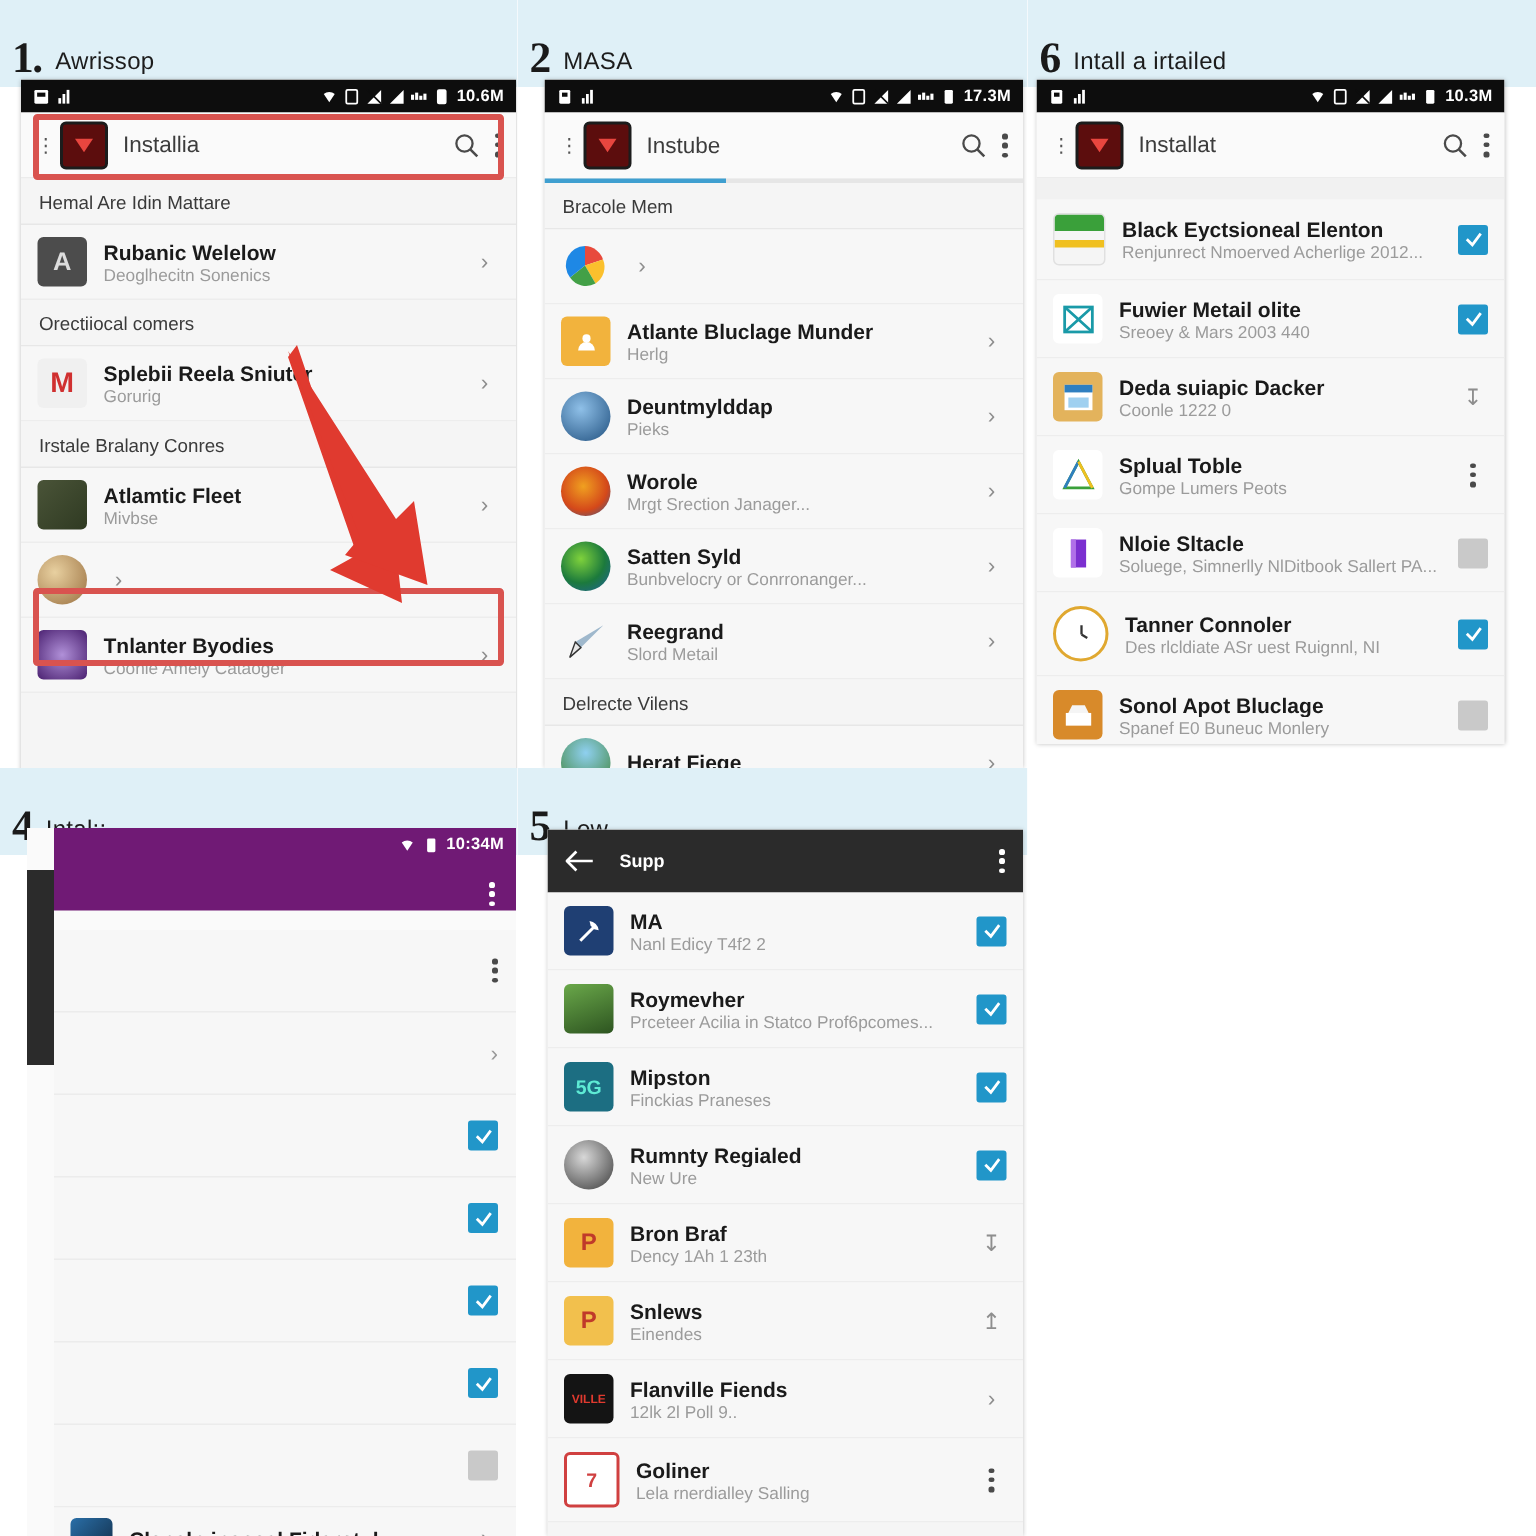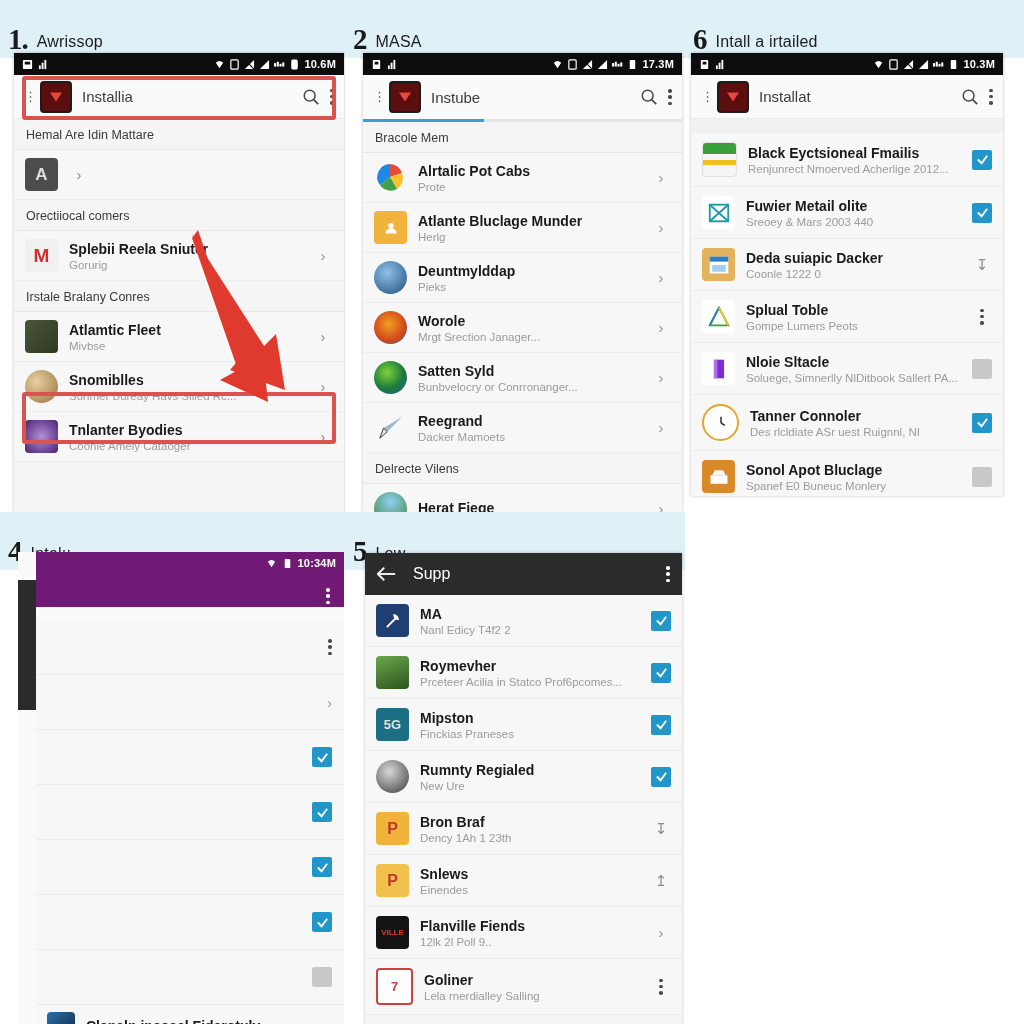--- a/index.html
+++ b/index.html
@@ -86,21 +86,21 @@
   .ic-more i{display:block;width:3.5px;height:3.5px;border-radius:50%;background:#4a4a4a;}
   .ic-more.white i{background:#ffffff;}
   .tabline{height:3px;background:#e6e6e6;}
   .tabline .on{height:3px;width:38%;background:#3f9fd0;}
 
   
   .appbar-dark{
     height:42px;background:#2b2b2b;display:flex;align-items:center;
     padding:0 12px;box-sizing:border-box;gap:16px;
   }
-  .appbar-dark .ttl{color:#fff;font-size:16px;font-weight:400;}
+  .appbar-dark .ttl{color:#fff;font-size:12px;font-weight:700;}
   .ic-back{width:20px;height:18px;flex:none;}
 
   
   .sec{
     font-size:12.5px;color:#3a3a3a;padding:9px 12px 7px 12px;
     background:#f5f5f5;border-bottom:1px solid #e7e7e7;
   }
   .row{
     display:flex;align-items:center;gap:11px;
     padding:8px 11px;background:#f7f7f7;
@@ -191,20 +191,24 @@
         <span class="ic-more">
             <i></i>
             <i></i>
             <i></i>
           </span>
       </div>
 
       <div class="sec">Hemal Are Idin Mattare</div>
       <div class="row">
         <span class="tile" style="background:#4c4c4c;display:flex;align-items:center;justify-content:center;color:#ddd;font-size:17px;font-weight:700;">A</span>
+        <span class="meta">
+          <span class="t1" style="display:block">Rubanic Welelow</span>
+          <span class="t2" style="display:block">Deoglhecitn Sonenics</span>
+        </span>
         <span class="end chev">›</span>
       </div>
       <div class="sec">Orectiiocal comers</div>
       <div class="row">
         <span class="tile" style="background:#f0f0f0;display:flex;align-items:center;justify-content:center;color:#d03030;font-size:19px;font-weight:700;">M</span>
         <span class="meta">
           <span class="t1" style="display:block">Splebii Reela Sniuter</span>
           <span class="t2" style="display:block">Gorurig</span>
         </span>
         <span class="end chev">›</span>
@@ -213,24 +217,20 @@
       <div class="row">
         <span class="tile" style="background:linear-gradient(135deg,#4a5438,#2f3a22);"></span>
         <span class="meta">
           <span class="t1" style="display:block">Atlamtic Fleet</span>
           <span class="t2" style="display:block">Mivbse</span>
         </span>
         <span class="end chev">›</span>
       </div>
       <div class="row">
         <span class="tile circ" style="background:radial-gradient(circle at 35% 35%,#e8d0a0,#9a7040);"></span>
-        <span class="meta">
-          <span class="t1" style="display:block">Snomiblles</span>
-          <span class="t2" style="display:block">Sunmer Bureay Havs Silled Rc...</span>
-        </span>
         <span class="end chev">›</span>
       </div>
       <div class="row">
         <span class="tile" style="background:radial-gradient(circle at 50% 50%,#b090d8,#4a2070);"></span>
         <span class="meta">
           <span class="t1" style="display:block">Tnlanter Byodies</span>
           <span class="t2" style="display:block">Coonle Amely Cataoger</span>
         </span>
         <span class="end chev">›</span>
       </div>
@@ -310,24 +310,20 @@
       <div class="sec">Bracole Mem</div>
       <div class="row">
         <span class="tile">
           <svg viewBox="0 0 33 33" style="width:33px;height:33px">
             <path d="M16 16 L16 3 A13 13 0 0 1 28 12 Z" fill="#e84a3c"></path>
             <path d="M16 16 L28 12 A13 13 0 0 1 23 28 Z" fill="#fbc02d"></path>
             <path d="M16 16 L23 28 A13 13 0 0 1 6 24 Z" fill="#43a047"></path>
             <path d="M16 16 L6 24 A13 13 0 0 1 16 3 Z" fill="#1e88e5"></path>
           </svg>
         </span>
-        <span class="meta">
-          <span class="t1" style="display:block">Alrtalic Pot Cabs</span>
-          <span class="t2" style="display:block">Prote</span>
-        </span>
         <span class="end chev">›</span>
       </div>
       <div class="row">
         <span class="tile" style="background:#f2b33d;display:flex;align-items:center;justify-content:center;">
             <svg viewBox="0 0 20 20" style="width:16px;height:16px">
               <circle cx="10" cy="7" r="3.4" fill="#fff"></circle>
               <path d="M3 17 a7 7 0 0 1 14 0 Z" fill="#fff"></path>
             </svg>
           </span>
         <span class="meta">
@@ -362,21 +358,21 @@
       </div>
       <div class="row">
         <span class="tile" style="background:transparent;display:flex;align-items:center;justify-content:center;">
             <svg viewBox="0 0 30 30" style="width:28px;height:28px">
               <path d="M27 3 L11 19 L7 15 Z" fill="#9fb8cc"></path>
               <path d="M11 19 L7 15 L3 26 Z" fill="#e8e8e8" stroke="#333" stroke-width="1"></path>
             </svg>
           </span>
         <span class="meta">
           <span class="t1" style="display:block">Reegrand</span>
-          <span class="t2" style="display:block">Dacker Mamoets</span>
+          <span class="t2" style="display:block">Slord Metail</span>
         </span>
         <span class="end chev">›</span>
       </div>
       <div class="sec">Delrecte Vilens</div>
       <div class="row">
         <span class="tile circ" style="background:radial-gradient(circle at 50% 30%,#8fd0f0,#3c8030);"></span>
         <span class="meta">
           <span class="t1" style="display:block">Herat Fiege</span>
           <span class="t2" style="display:block"></span>
         </span>
@@ -445,21 +441,21 @@
           </span>
       </div>
       <div style="height:14px;background:#f1f1f1"></div>
 
       <div class="row" style="padding:9px 11px">
         <span class="tile" style="background:#f5f5f5;border:1px solid #e0e0e0;display:flex;flex-direction:column;justify-content:flex-start;">
             <span style="display:block;height:11px;background:#3aa03a"></span>
             <span style="display:block;height:5px;margin-top:6px;background:#f0c020"></span>
           </span>
         <span class="meta">
-          <span class="t1" style="display:block">Black Eyctsioneal Fmailis</span>
+          <span class="t1" style="display:block">Black Eyctsioneal Elenton</span>
           <span class="t2" style="display:block">Renjunrect Nmoerved Acherlige 2012...</span>
         </span>
         <span class="cb">
             <svg viewBox="0 0 14 14">
               <path d="M2 7 L6 11 L12 3" stroke="#fff" stroke-width="2" fill="none"></path>
             </svg>
           </span>
       </div>
       <div class="row" style="padding:9px 11px">
         <span class="tile" style="background:#fff;display:flex;align-items:center;justify-content:center;">
@@ -679,21 +675,21 @@
           <span class="t1" style="display:block">Roymevher</span>
           <span class="t2" style="display:block">Prceteer Acilia in Statco Prof6pcomes...</span>
         </span>
         <span class="cb">
             <svg viewBox="0 0 14 14">
               <path d="M2 7 L6 11 L12 3" stroke="#fff" stroke-width="2" fill="none"></path>
             </svg>
           </span>
       </div>
       <div class="row" style="padding:9px 11px">
-        <span class="tile" style="background:#1c6e82;display:flex;align-items:center;justify-content:center;color:#e5e5e5;font-size:13px;font-weight:700;">5G</span>
+        <span class="tile" style="background:#1c6e82;display:flex;align-items:center;justify-content:center;color:#5eead4;font-size:13px;font-weight:700;">5G</span>
         <span class="meta">
           <span class="t1" style="display:block">Mipston</span>
           <span class="t2" style="display:block">Finckias Praneses</span>
         </span>
         <span class="cb">
             <svg viewBox="0 0 14 14">
               <path d="M2 7 L6 11 L12 3" stroke="#fff" stroke-width="2" fill="none"></path>
             </svg>
           </span>
       </div>

